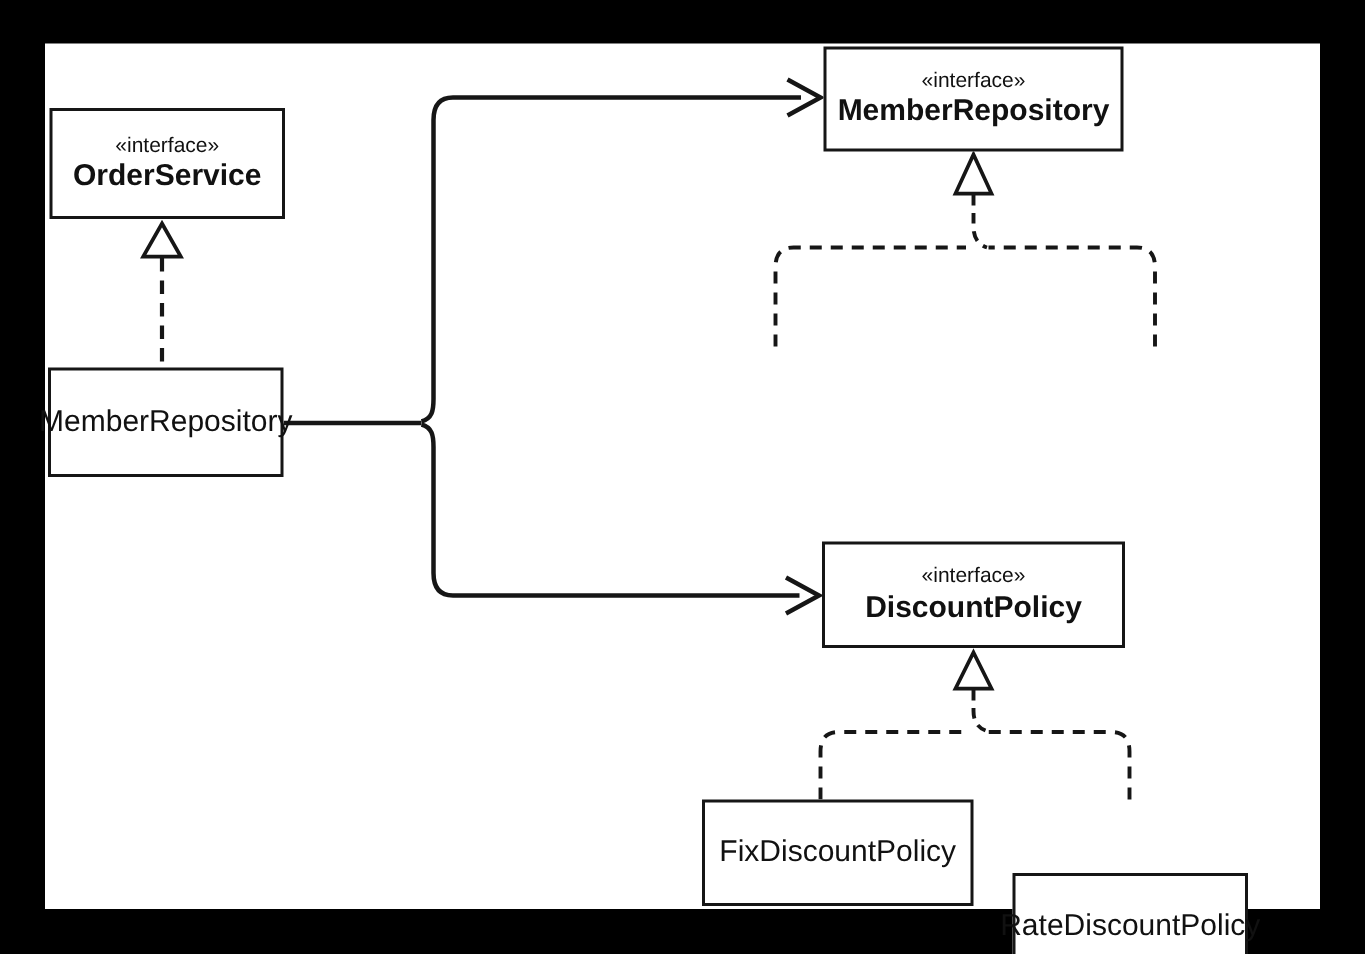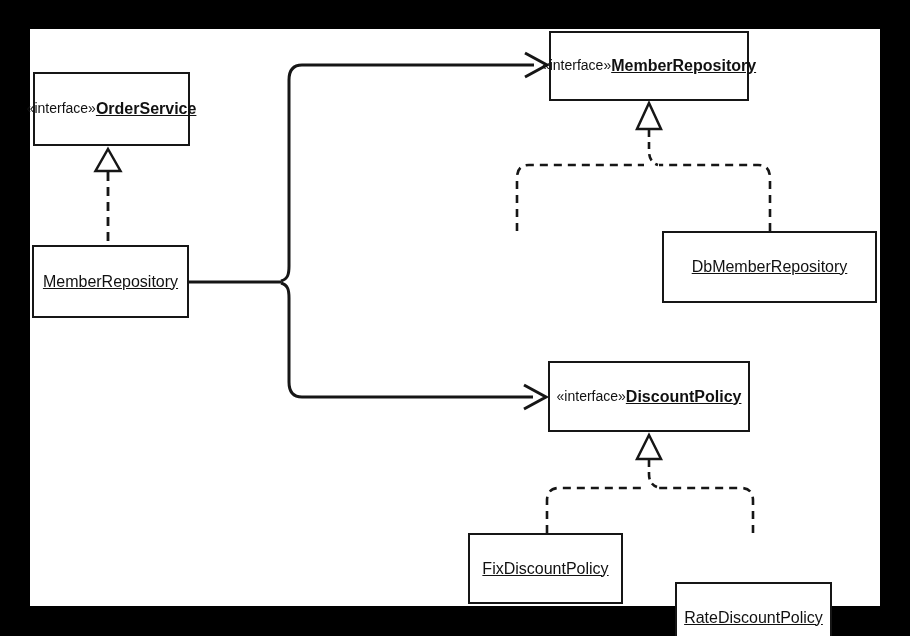--- a/index.html
+++ b/index.html
@@ -7,36 +7,36 @@
     position:relative;width:910px;height:636px;background:#000;
     font-family:"Liberation Sans",sans-serif;overflow:hidden;
   }
   #sheet{
     position:absolute;left:30px;top:29px;width:850px;height:577px;
     background:#fff;
   }
   #edges{position:absolute;left:0;top:0;width:910px;height:636px;z-index:1;}
   .node{
     position:absolute;z-index:2;background:#fff;border:2px solid #161616;
-    display:flex;flex-direction:row;align-items:center;justify-content:center;
+    display:flex;flex-direction:column;align-items:center;justify-content:center;
     box-sizing:border-box;color:#111;text-align:center;line-height:1.25;
   }
   .node .stereo{font-size:14px;font-weight:400;}
   .node .stereo:empty{display:none;}
-  .node .name{font-size:16px;text-decoration:underline;}
+  .node .name{font-size:20px;}
   .node.iface .name{font-weight:700;}
   .node.cls .name{font-weight:400;}
   
   #n-order-service{left:33px;top:72px;width:157px;height:74px;}
   #n-order-service-impl{left:32px;top:245px;width:157px;height:73px;}
   #n-member-repository{left:549px;top:31px;width:200px;height:70px;}
   #n-memory-member-repository{left:405px;top:231px;width:222px;height:72px;}
   #n-db-member-repository{left:662px;top:231px;width:215px;height:72px;}
   #n-discount-policy{left:548px;top:361px;width:202px;height:71px;}
-  #n-fix-discount-policy{left:468px;top:533px;width:155px;height:71px;}
+  #n-fix-discount-policy{left:468px;top:533px;width:181px;height:71px;}
   #n-rate-discount-policy{left:675px;top:554px;width:157px;height:71px;margin-top:28px;}
 </style>
 </head>
 <body>
 
 <div id="stage">
   <div id="sheet"></div>
 
   <svg id="edges" viewBox="0 0 910 636" xmlns="http://www.w3.org/2000/svg">
     <g stroke="#161616" fill="none" stroke-linecap="butt">
@@ -73,24 +73,20 @@
 
     <span class="name">MemberRepository</span>
   </div>
 
   <div class="node iface" id="n-member-repository">
     <span class="stereo">«interface»</span>
     <span class="name">MemberRepository</span>
   </div>
 
 
-  <div class="node cls" id="n-db-member-repository">
-
-    <span class="name">DbMemberRepository</span>
-  </div>
 
   <div class="node iface" id="n-discount-policy">
     <span class="stereo">«interface»</span>
     <span class="name">DiscountPolicy</span>
   </div>
 
   <div class="node cls" id="n-fix-discount-policy">
 
     <span class="name">FixDiscountPolicy</span>
   </div>

